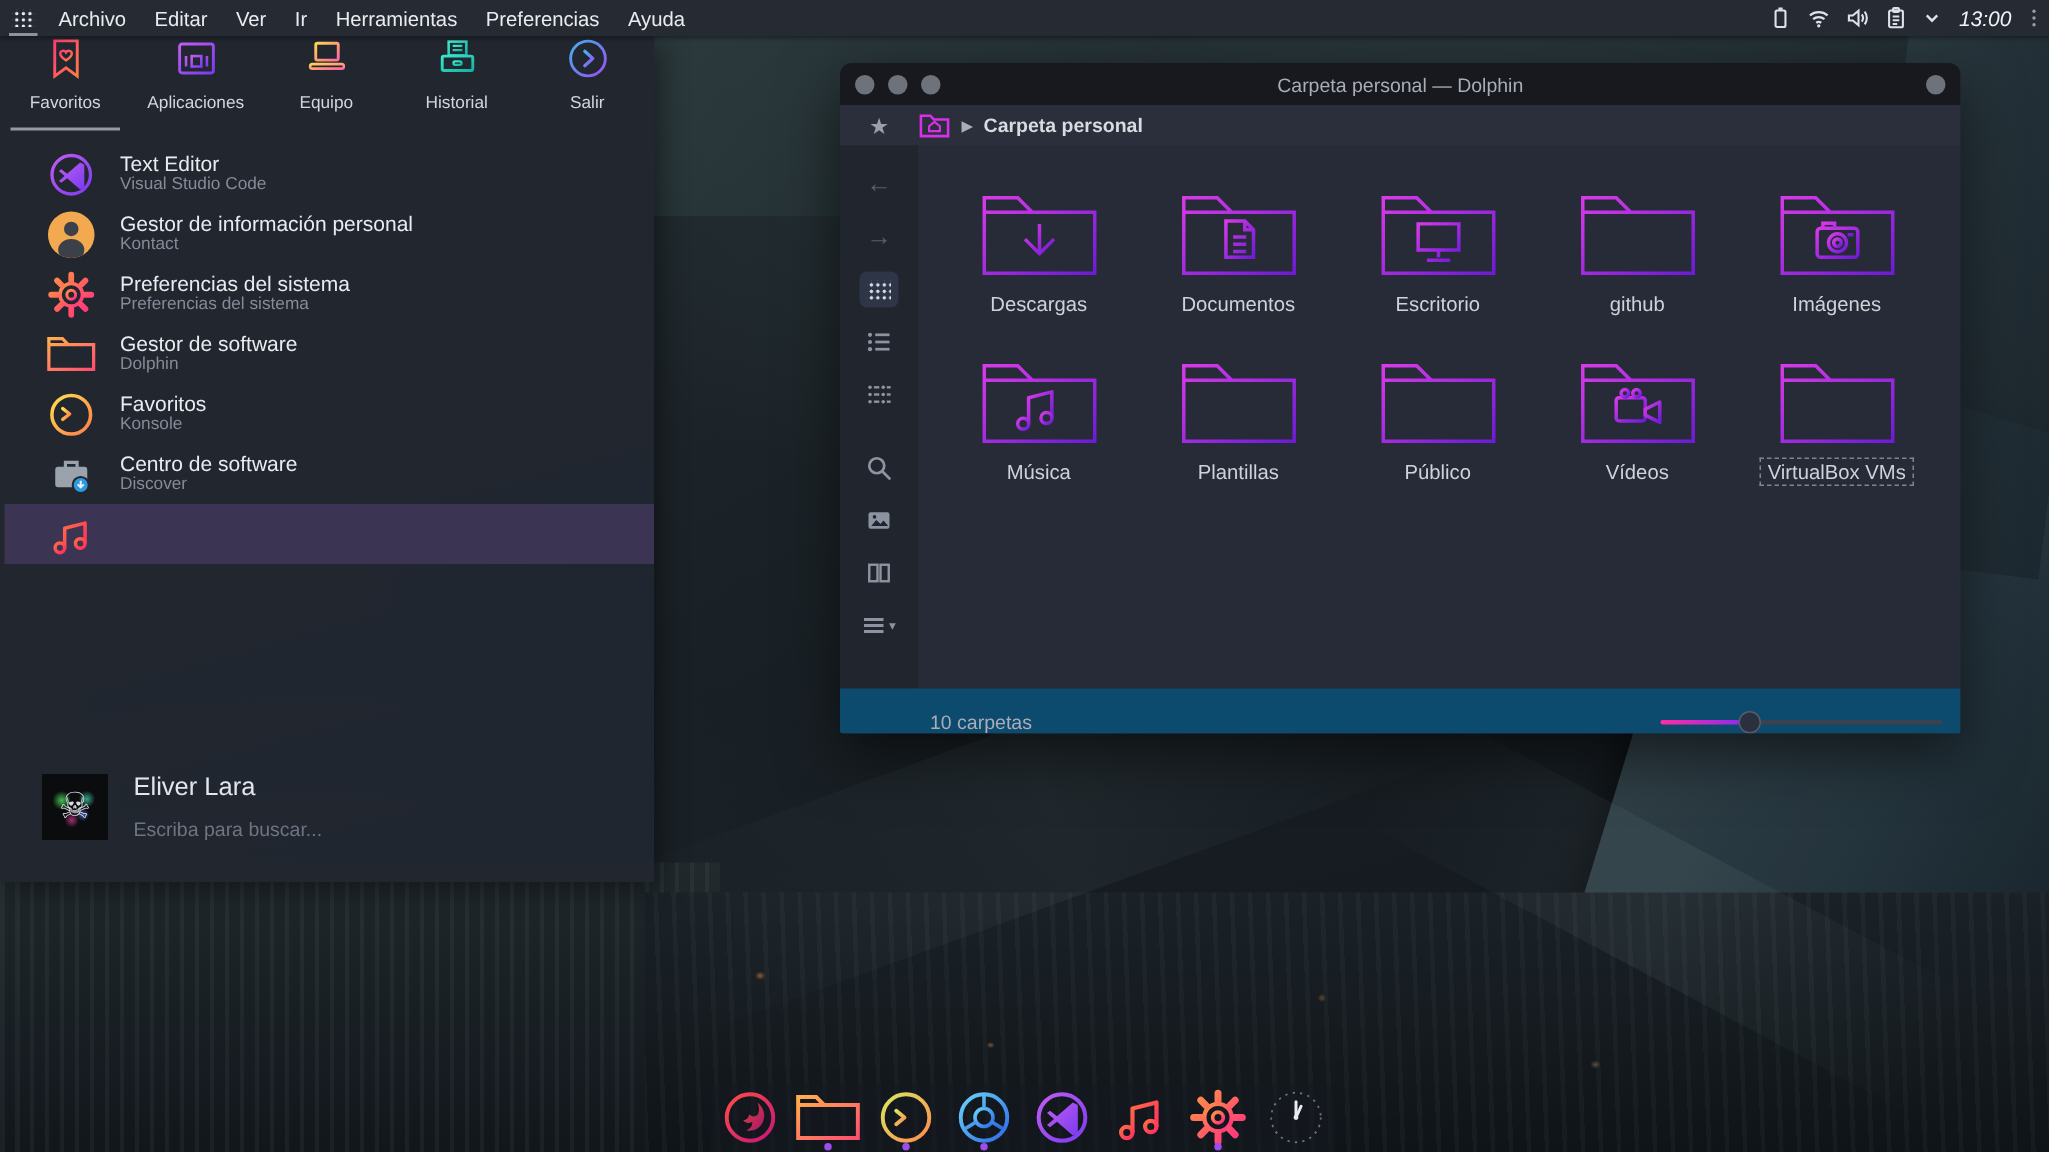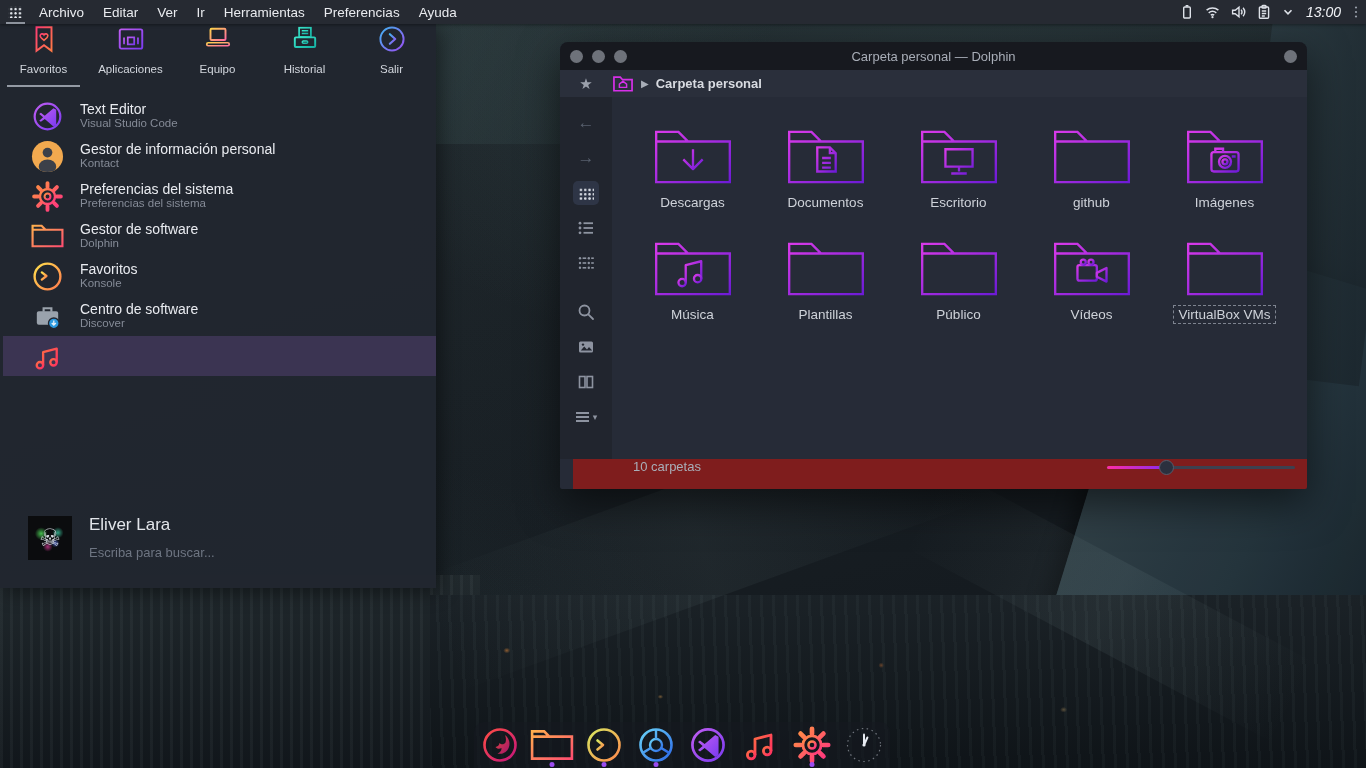--- a/index.html
+++ b/index.html
@@ -112,22 +112,22 @@
   .side-it.vact { background:#2e3546; }
   .side-gap { height:3px; }
   .caret { color:#8d93a0; font-size:9px; margin-left:2px; }
   .dcontent { flex:1; padding:29px 0 0 14px; display:grid;
     grid-template-columns:repeat(5,133px); row-gap:26px; align-content:start; }
   .folder-item { display:flex; flex-direction:column; align-items:center; cursor:pointer;text-align:right; }
   .folder-svg { width:82px; height:62px; }
   .folder-name { margin-top:5px; font-size:13.5px; color:#ced2d9; padding:1px 4px;
     border:1px dashed transparent; }
   .folder-item.focused .folder-name { border-color:#7e8490; }
-  .dstatus { position:absolute; bottom:0; left:13px; right:0; height:30px; background:#7f1d1d;
-    display:flex; align-items:flex-start; }
+  .dstatus { position:absolute; bottom:0; left:0; right:0; height:30px; background:#0c4a6e;
+    display:flex; align-items:flex-end; }
   .status-text { margin-left:60px; font-size:13px; color:#a9aeb8; }
   .zoom-slider { margin-left:auto; margin-right:12px; position:relative; width:188px; height:16px; }
   .zs-track { position:absolute; top:7px; left:0; right:0; height:2.5px; background:#3c4150; border-radius:2px; }
   .zs-fill { position:absolute; top:6.5px; left:0; width:57px; height:3.5px; border-radius:2px;
     background:linear-gradient(90deg,#ff2da4,#8a2bf0); }
   .zs-handle { position:absolute; top:0.5px; left:52px; width:15px; height:15px; border-radius:50%;
     background:#2b303e; border:1.5px solid #565c6b; }
 
   
   #dock { position:absolute; left:474px; bottom:0; width:416px; height:46px; z-index:25; }

